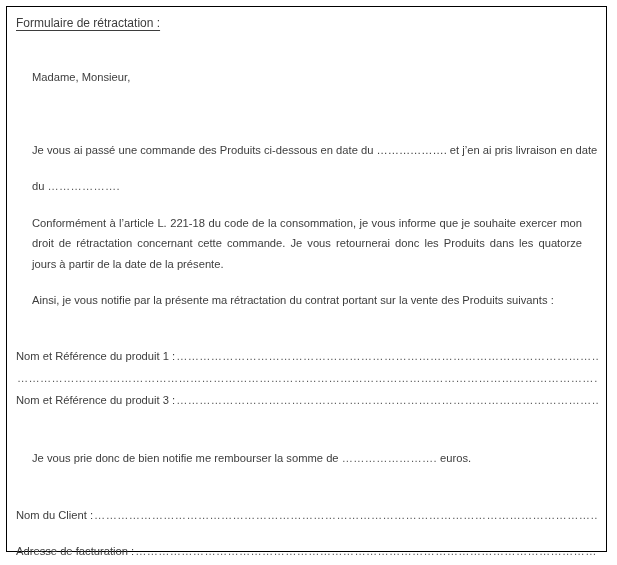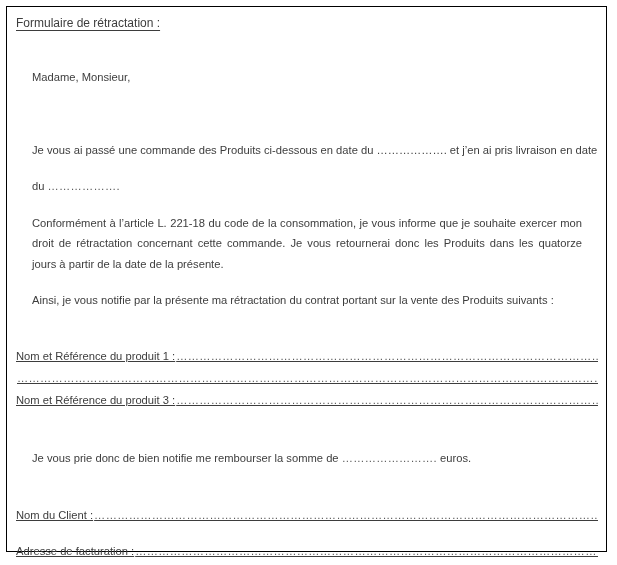--- a/index.html
+++ b/index.html
@@ -65,21 +65,20 @@
     line-height: 20.5px;
   }
 
   .field-row {
     margin: 0;
     display: flex;
     align-items: center;
     line-height: 22px;
     white-space: nowrap;
     overflow: hidden;
-    text-decoration: underline;
   }
   .field-label { flex: 0 0 auto; }
   .leader-fill {
     flex: 1 1 auto;
     overflow: hidden;
     white-space: nowrap;
     font-size: 11.2px;
     letter-spacing: 0.35px;
     color: #575757;
     margin-left: 1px;

